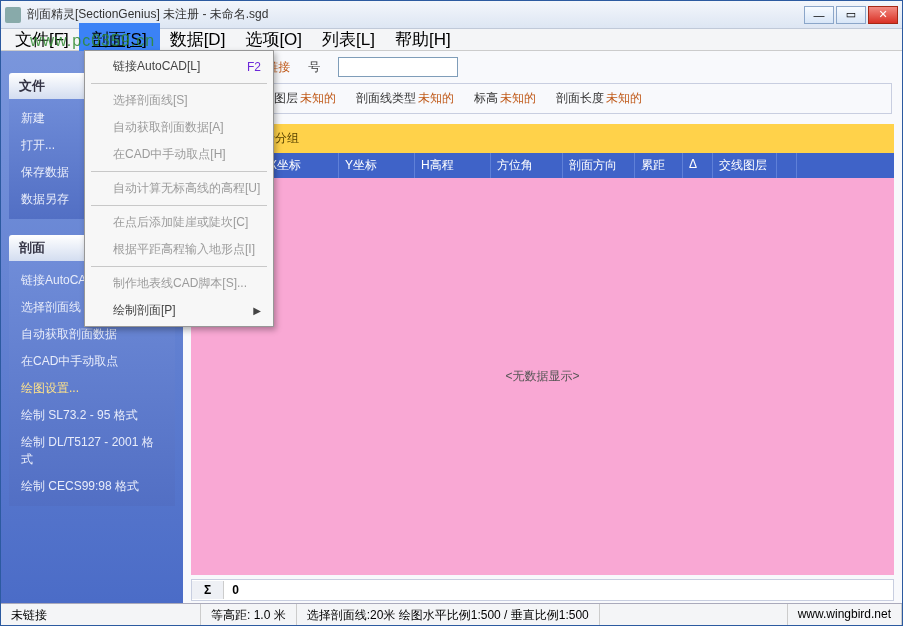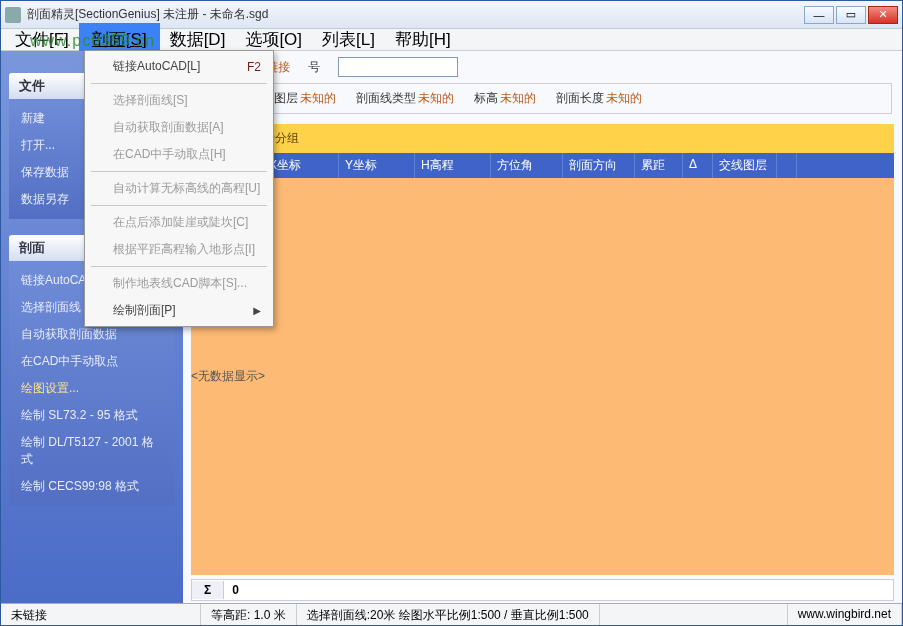--- a/index.html
+++ b/index.html
@@ -32,37 +32,37 @@
 .infobar .val { color: #c05b1b; }
 .infobar input { height: 20px; width: 120px; border: 1px solid #7f9db9; padding: 0 4px; font-size: 12px; }
 
 .infobox { margin: 0 10px 6px 10px; border: 1px solid #c8cee0; padding: 6px 10px; display: flex; gap: 20px; font-size: 12px; align-items: center; }
 .infobox .pair span:first-child { color: #333; }
 .infobox .pair span:last-child { color: #c05b1b; margin-left: 2px; }
 
 .groupbar { background: #ffd24a; color: #5b4400; font-size: 12px; padding: 6px 12px; margin: 4px 8px 0 8px; }
 .gridhead { display: flex; background: #3f63c8; color: #fff; font-size: 12px; margin: 0 8px; }
 .gridhead .col { padding: 4px 6px; border-right: 1px solid #5f80d8; }
-.gridbody { flex: 1; margin: 0 8px 4px 8px; background: #fdba74; display: flex; align-items: center; font-size: 12px; color: #555; position: relative; }
+.gridbody { flex: 1; margin: 0 8px 4px 8px; background: #f9a8d4; display: flex; align-items: center; justify-content: center; font-size: 12px; color: #555; position: relative; }
 
 .sumbar { height: 22px; margin: 0 8px 2px 8px; background: #fff; border: 1px solid #c8cee0; display: flex; align-items: center; font-size: 12px; }
 .sumbar .sig { background: #eef0f5; padding: 2px 12px; border-right: 1px solid #ccc; font-weight: bold; }
 
 .statusbar { height: 22px; border-top: 1px solid #aab; background: #f4f5f7; display: flex; font-size: 12px; }
 .statusbar .cell { padding: 3px 10px; border-right: 1px solid #ccc; white-space: nowrap; }
 .statusbar .spacer { flex: 1; }
 
 .watermark { position: absolute; top: 32px; left: 30px; font-size: 16px; color: #2f8b2f; font-weight: normal; opacity: 0.85; letter-spacing: 1px; pointer-events: none; z-index: 40; }
 
 .dropdown { position: absolute; top: 50px; left: 84px; width: 190px; background: #f7f7f7; border: 1px solid #979797; box-shadow: 2px 3px 6px rgba(0,0,0,.3); font-size: 12px; z-index: 50; padding: 2px; }
 .dropdown .dmi { padding: 5px 10px 5px 26px; cursor: pointer; display: flex; justify-content: space-between; align-items: center; color: #444; position: relative; }
 .dropdown .dmi.disabled { color: #9b9b9b; cursor: default; }
 .dropdown .sep { height: 1px; background: #c8c8c8; margin: 3px 4px; }
 .dropdown .arrow { font-size: 10px; }
-.dropdown .shortcut { color: #7f1d1d; margin-left: 24px; }
+.dropdown .shortcut { color: #6d28d9; margin-left: 24px; }
 </style>
 </head>
 <body>
 
 <div class="window">
 
   <div class="titlebar">
     <div class="icon"></div>
     <div class="title">剖面精灵[SectionGenius] 未注册 - 未命名.sgd</div>
     <div class="winbtns">

